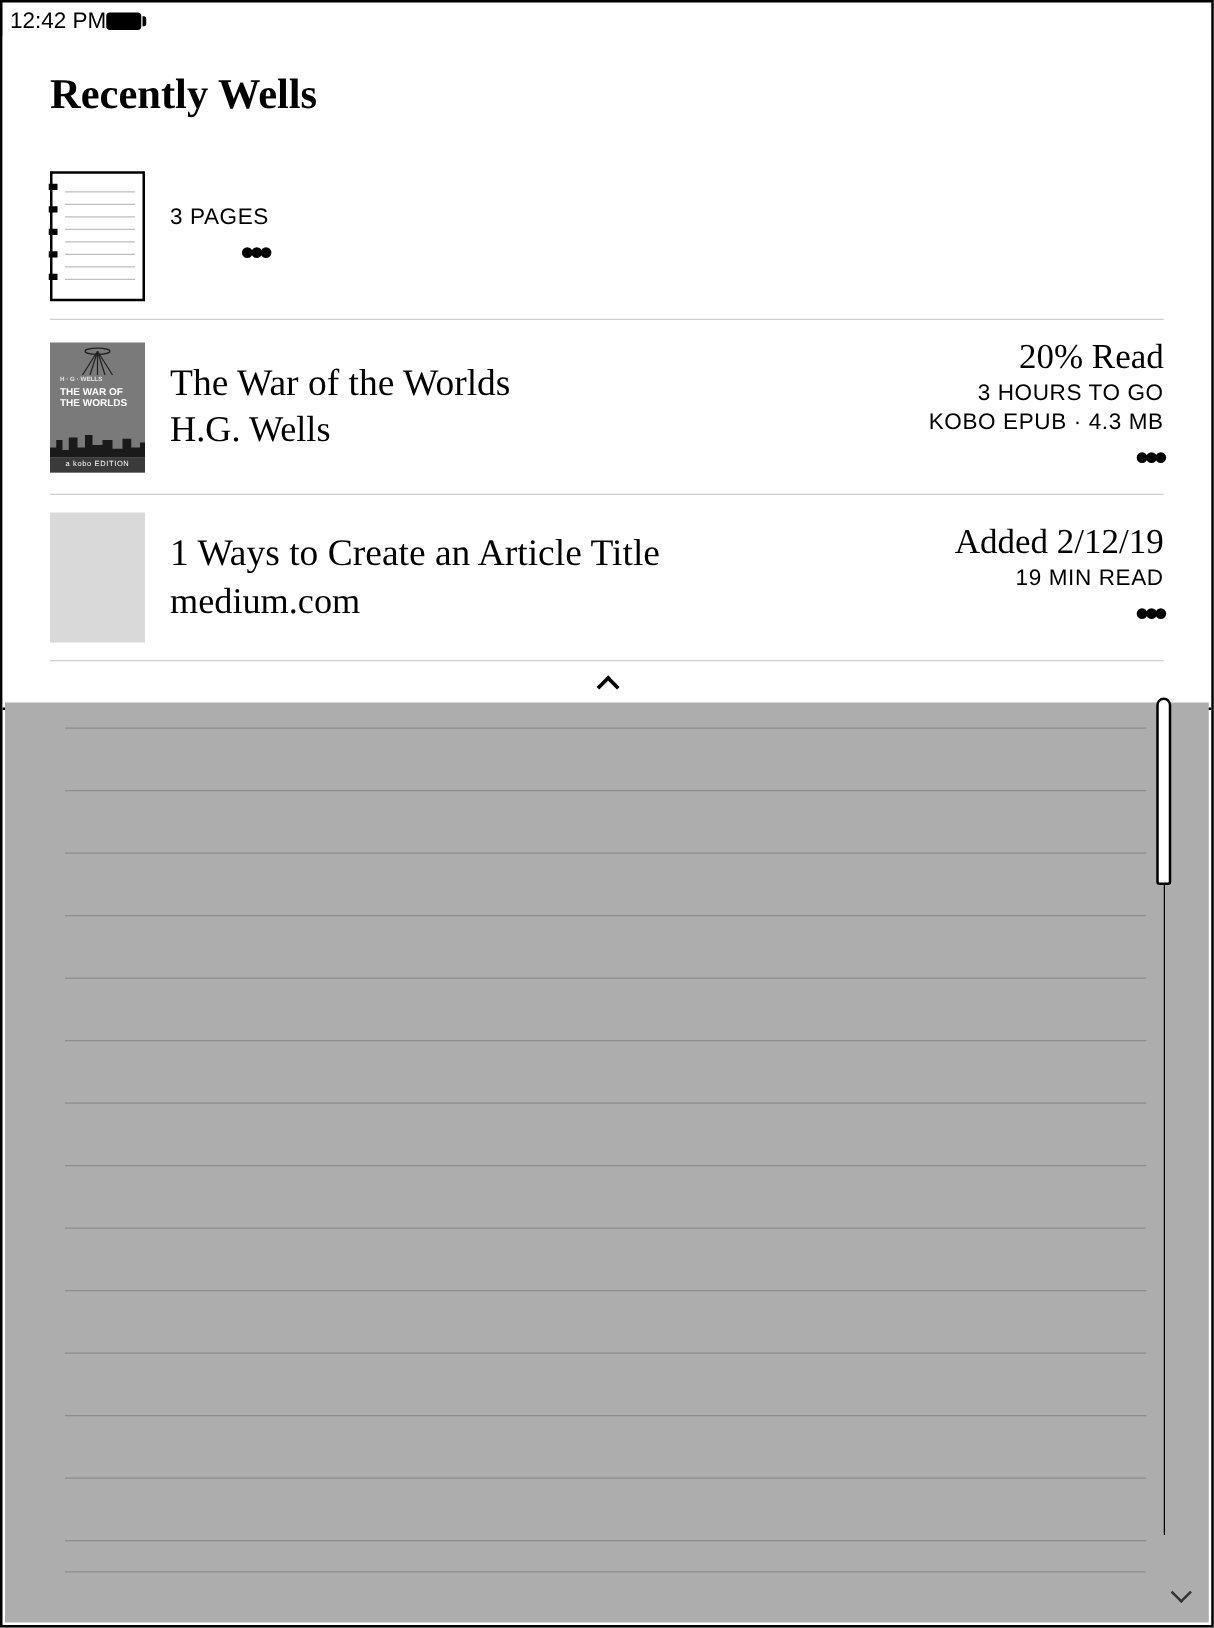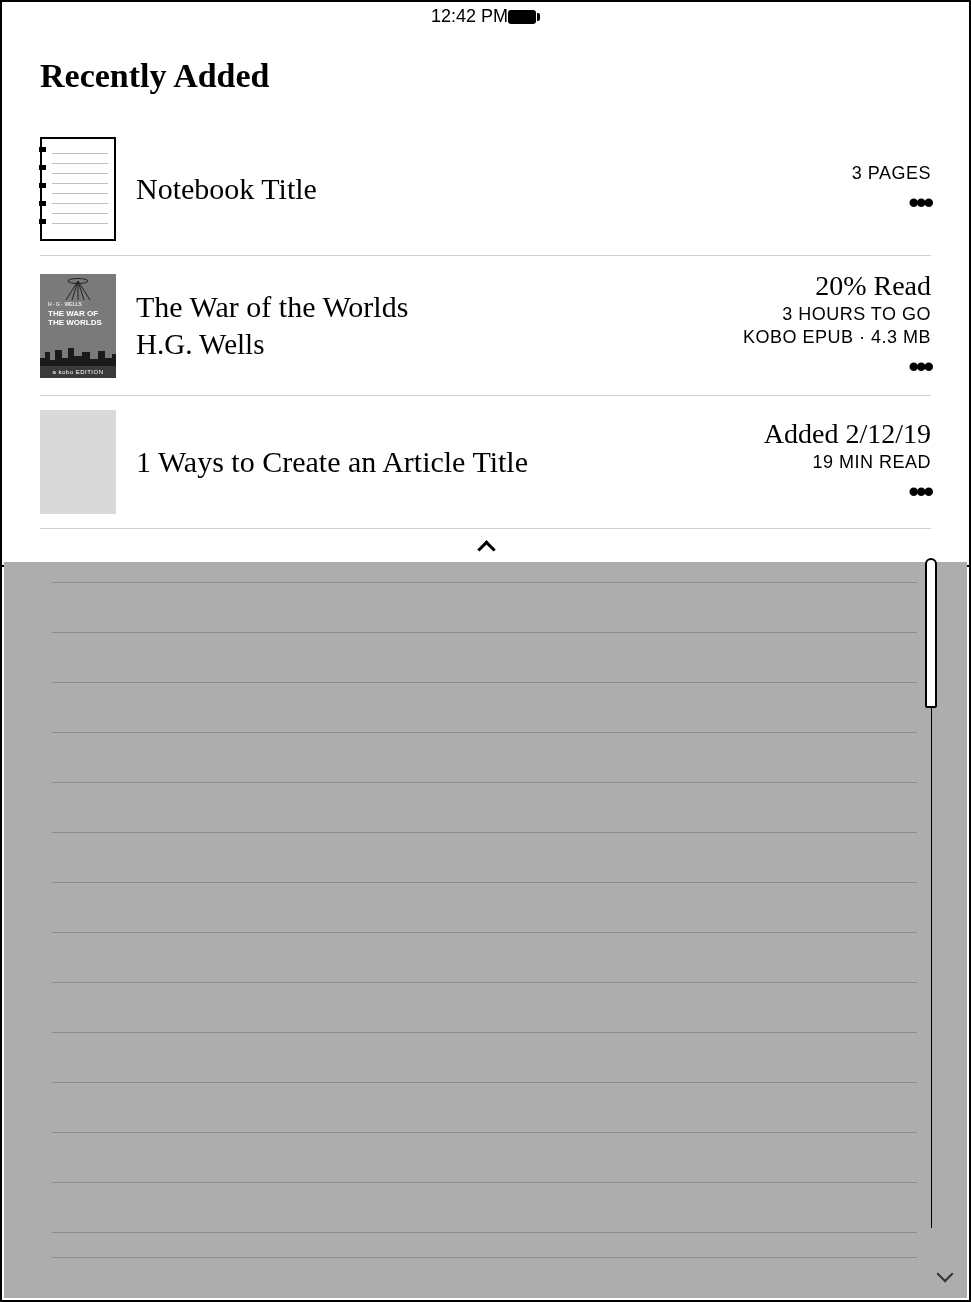--- a/index.html
+++ b/index.html
@@ -8,21 +8,21 @@
       height: 1302px;
       background: #fff;
       font-family: Georgia, 'Times New Roman', serif;
       color: #000;
       border: 2px solid #000;
       position: relative;
       overflow: hidden;
     }
     .status-bar {
       display: flex;
-      justify-content: center;
+      justify-content: flex-start;
       align-items: center;
       padding: 4px 10px 2px 6px;
       font-family: -apple-system, Helvetica, Arial, sans-serif;
       font-size: 18px;
     }
     .battery-icon {
       width: 28px;
       height: 14px;
       background: #000;
       border-radius: 3px;
@@ -192,40 +192,37 @@
   </style>
 </head>
 <body>
 
 <div class="status-bar">
   <span>12:42 PM</span>
   <span class="battery-icon"></span>
 </div>
 
 <div class="panel">
-  <div class="section-title">Recently Added</div>
+  <div class="section-title">Recently Wells</div>
 
   <div class="list-row">
     <div class="thumb thumb-notebook">
       <span class="bind-dot" style="top:8px"></span>
       <span class="bind-dot" style="top:26px"></span>
       <span class="bind-dot" style="top:44px"></span>
       <span class="bind-dot" style="top:62px"></span>
       <span class="bind-dot" style="top:80px"></span>
       <div class="nb-line"></div>
         <div class="nb-line"></div>
         <div class="nb-line"></div>
       <div class="nb-line"></div>
         <div class="nb-line"></div>
         <div class="nb-line"></div>
       <div class="nb-line"></div>
         <div class="nb-line"></div>
-    </div>
-    <div class="row-main">
-      <div class="row-title">Notebook Title</div>
     </div>
     <div class="row-right">
       <div class="meta-line">3 PAGES</div>
       <span class="more-dots">•••</span>
     </div>
   </div>
 
   <div class="list-row">
     <div class="thumb thumb-book-gray">
       <div class="book-top">
@@ -254,20 +251,21 @@
       <div class="meta-line">3 HOURS TO GO</div>
       <div class="meta-line">KOBO EPUB · 4.3 MB</div>
       <span class="more-dots">•••</span>
     </div>
   </div>
 
   <div class="list-row">
     <div class="thumb thumb-blank"></div>
     <div class="row-main">
       <div class="row-title">1 Ways to Create an Article Title</div>
+      <div class="row-sub">medium.com</div>
     </div>
     <div class="row-right">
       <div class="meta-big">Added 2/12/19</div>
       <div class="meta-line">19 MIN READ</div>
       <span class="more-dots">•••</span>
     </div>
   </div>
 
   <div class="collapse-bar">
     <span class="chevron-up"></span>

